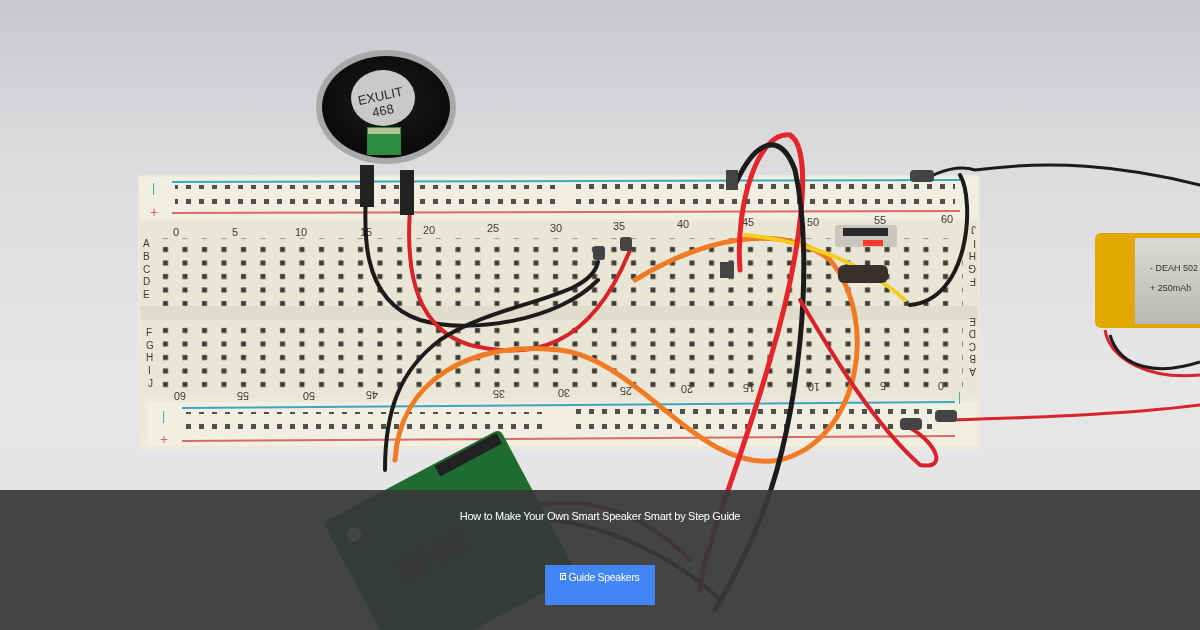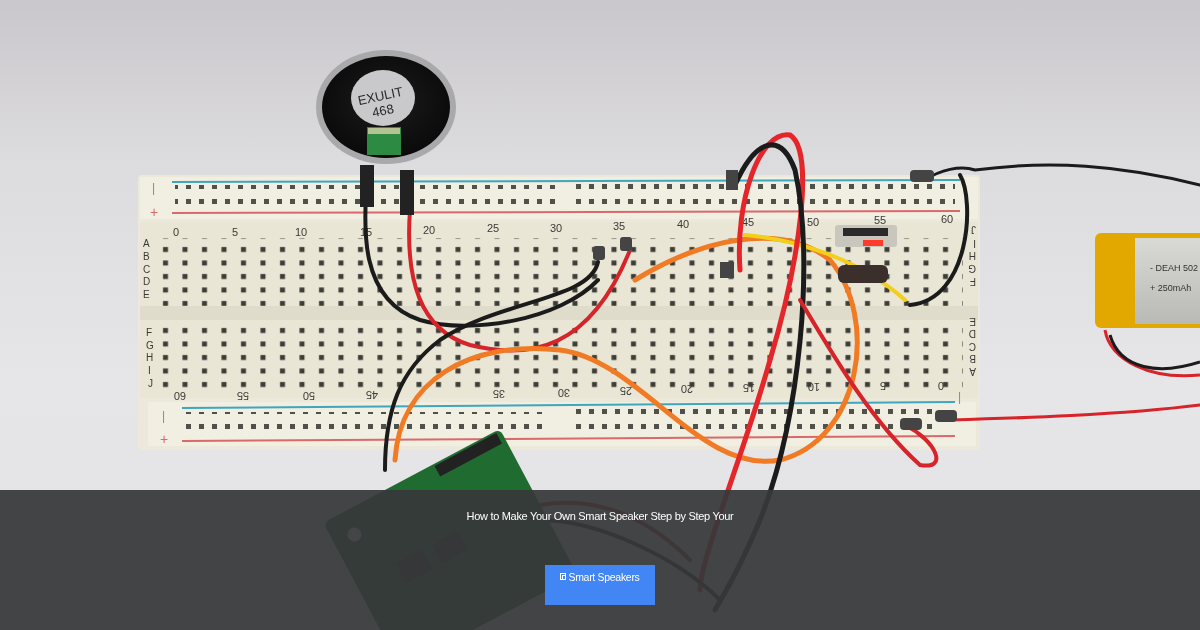--- a/index.html
+++ b/index.html
@@ -216,20 +216,20 @@
       <rect x="345" y="470" width="200" height="165" rx="6" fill="#1f6b30"></rect>
       <circle cx="367" cy="495" r="7" fill="#e6e6e6"></circle>
       <rect x="470" y="472" width="70" height="12" fill="#222"></rect>
       <rect x="390" y="540" width="30" height="22" fill="#2b2b2b"></rect>
       <rect x="430" y="540" width="30" height="22" fill="#2b2b2b"></rect>
     </g>
   </svg>
 
   <div class="overlay"></div>
 
-  <div class="title">How to Make Your Own Smart Speaker Step by Step Your</div>
+  <div class="title">How to Make Your Own Smart Speaker Smart by Step Guide</div>
 
   <button class="tag-button">
     <span class="tag-icon"></span>
-    <span>Smart Speakers</span>
+    <span>Guide Speakers</span>
   </button>
 
 </div>
 
 </body></html>

